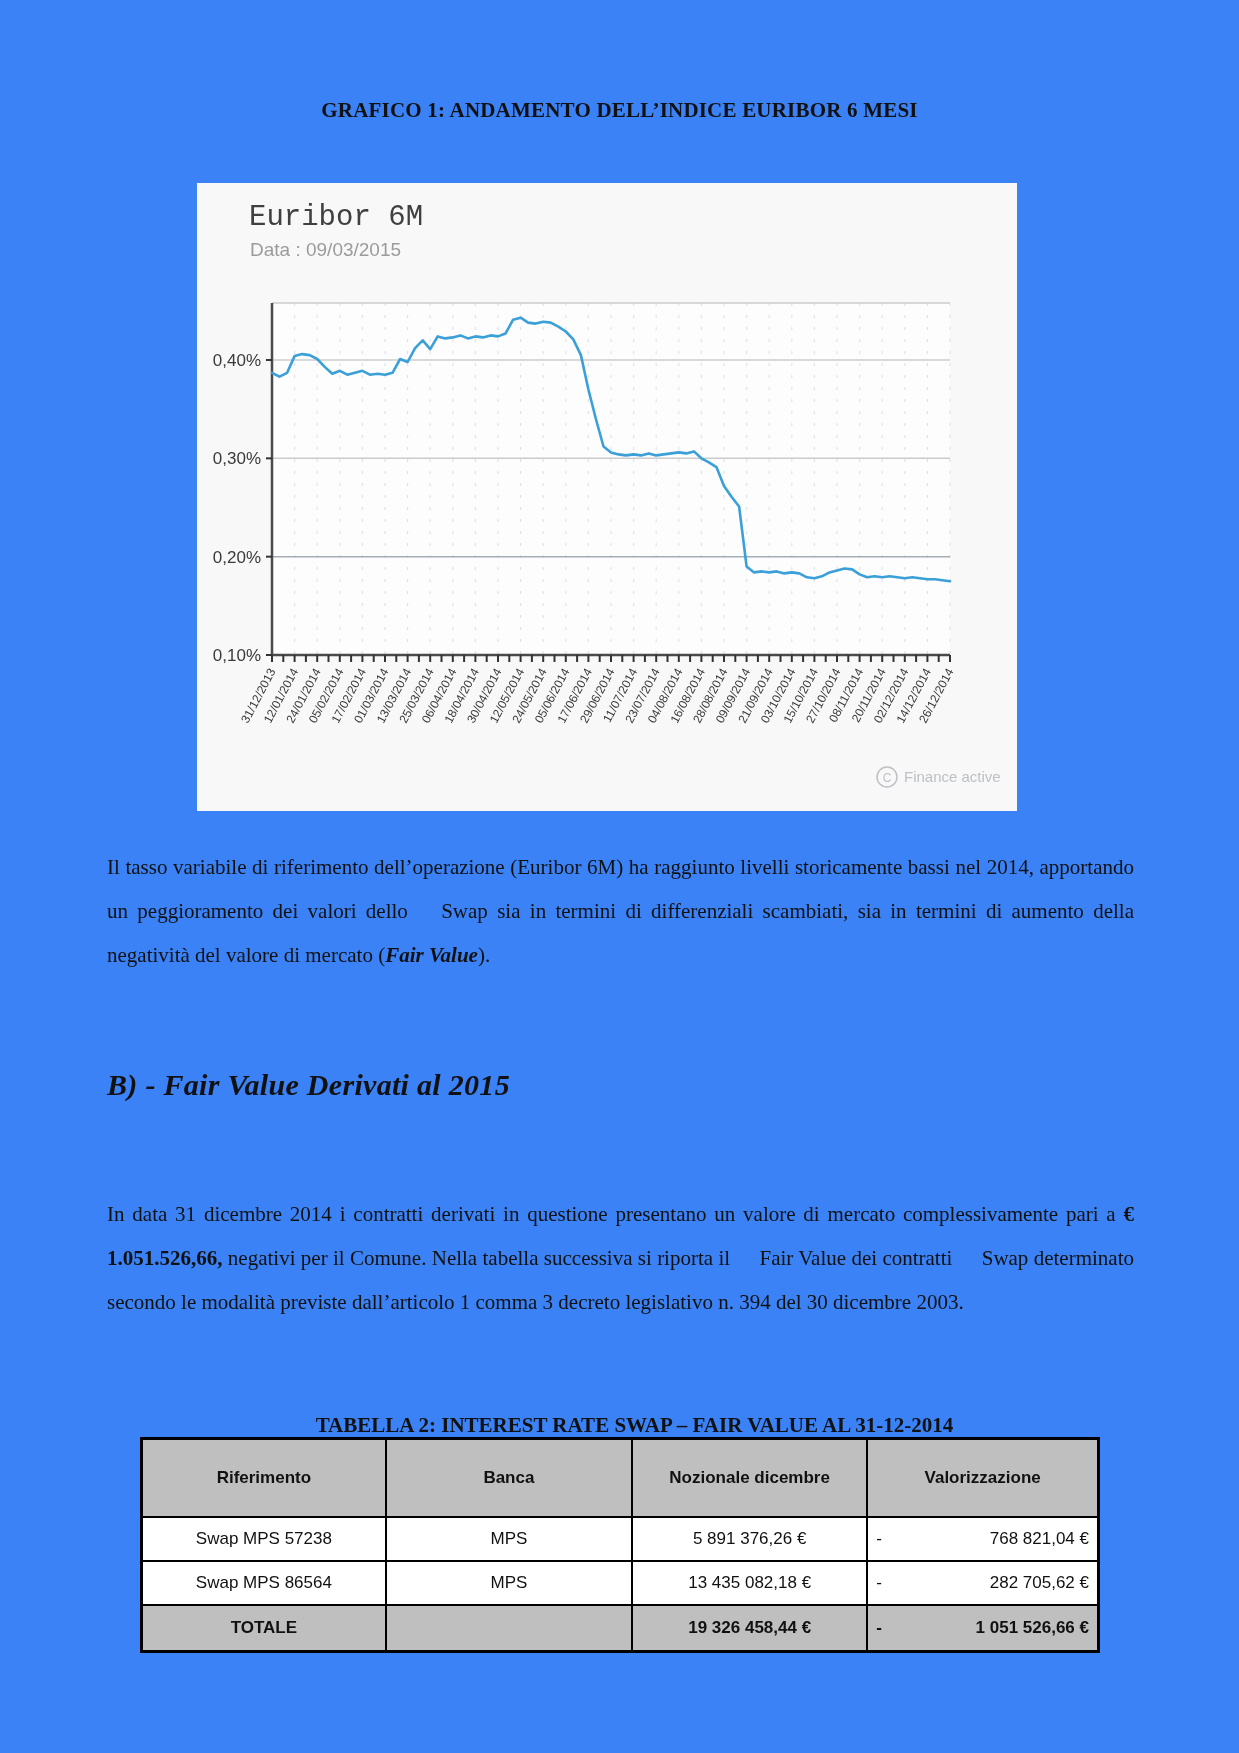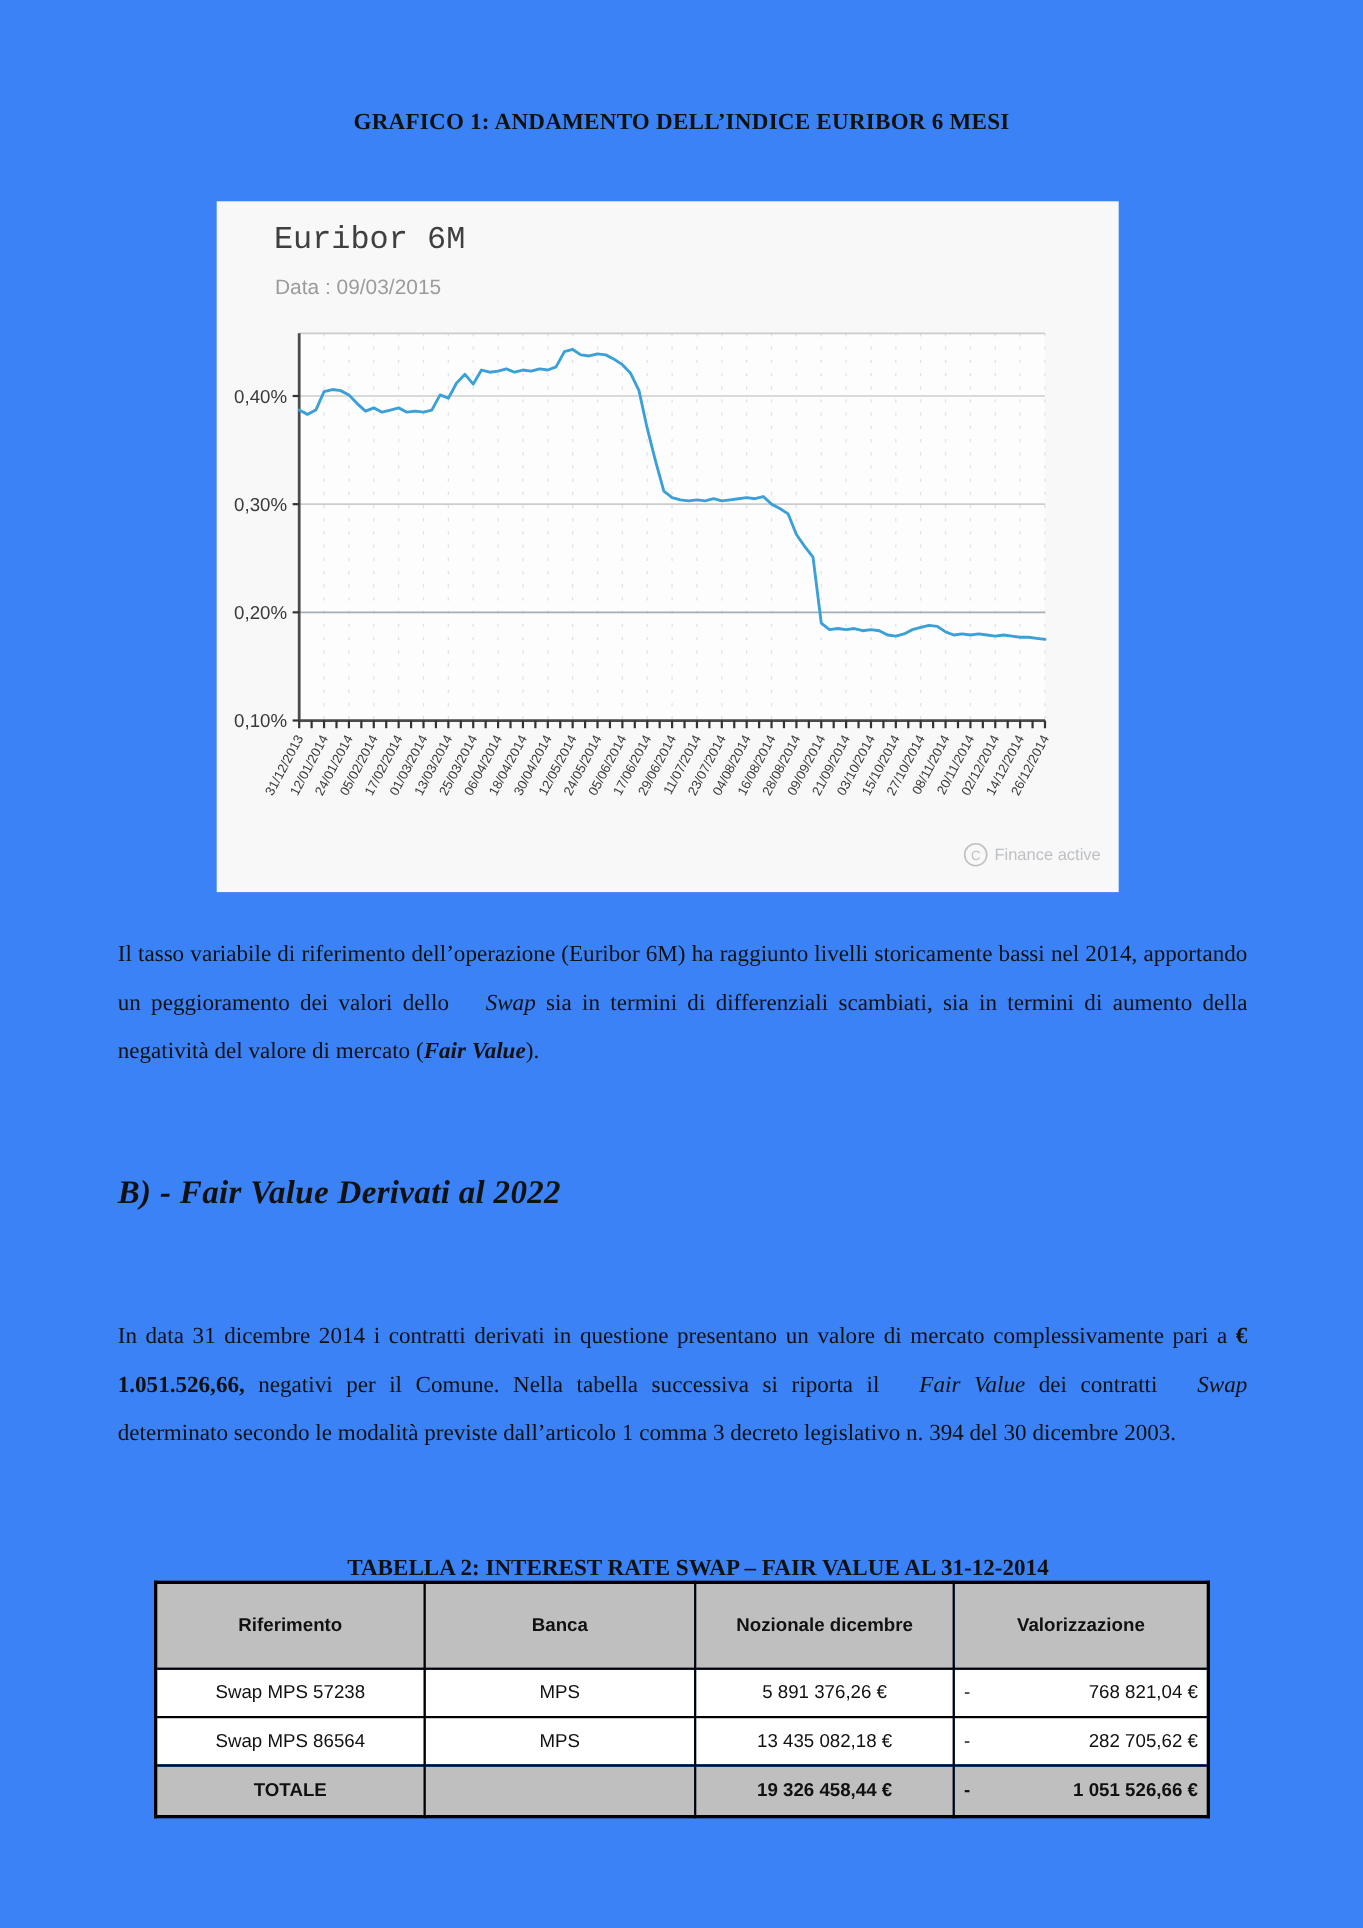--- a/index.html
+++ b/index.html
@@ -22,31 +22,31 @@
     background:#f8f8f8;
   }
   .chart-title{
     position:absolute;left:52px;top:18px;
     font-family:Liberation Mono, monospace;
     font-size:29px;color:#404040;
   }
   .chart-subtitle{
     position:absolute;left:53px;top:56px;
     font-family:"Liberation Sans", sans-serif;
-    font-size:19px;color:#9b9b9b;margin-top:12px;
+    font-size:19px;color:#9b9b9b;
   }
   #chart-svg{position:absolute;left:0;top:0;}
   
   .para{
     position:absolute;left:107px;width:1027px;
     font-size:21px;line-height:44px;text-align:justify;margin:0;
   }
   #para1{top:845px;}
   #para2{top:1192px;}
-  .it{font-style:italic;margin-left:24px;}
+  .it{margin-left:24px;}
   .bd{font-weight:bold;}
   .bit{font-weight:bold;font-style:italic;}
   .section-heading{
     position:absolute;left:107px;top:1068px;
     font-size:30px;font-weight:bold;font-style:italic;margin:0;
     letter-spacing:0.3px;
   }
   .table-title{
     position:absolute;top:1398px;left:0;width:100%;
     text-align:center;font-size:21px;font-weight:bold;margin:15px;
@@ -232,21 +232,21 @@
         <g>
           <circle cx="690" cy="594" r="10" fill="none" stroke="#bdc0c4" stroke-width="1.5"></circle>
           <text x="690" y="599" text-anchor="middle" fill="#bdc0c4" font-family="&quot;Liberation Sans&quot;, sans-serif" font-size="12px">C</text>
           <text x="707" y="599" fill="#bdc0c4" font-family="&quot;Liberation Sans&quot;, sans-serif" font-size="15px">Finance active</text>
         </g>
       </svg>
   </div>
 
   <p class="para" id="para1"><span>Il tasso variabile di riferimento dell’operazione (Euribor 6M) ha raggiunto livelli storicamente bassi nel 2014, apportando un peggioramento dei valori dello </span><span class="it">Swap</span><span> sia in termini di differenziali scambiati, sia in termini di aumento della negatività del valore di mercato (</span><span class="bit">Fair Value</span><span>).</span></p>
 
-  <h2 class="section-heading">B) - Fair Value Derivati al 2022</h2>
+  <h2 class="section-heading">B) - Fair Value Derivati al 2015</h2>
 
   <p class="para" id="para2"><span>In data 31 dicembre 2014 i contratti derivati in questione presentano un valore di mercato complessivamente pari a </span><span class="bd">€ 1.051.526,66,</span><span> negativi per il Comune. Nella tabella successiva si riporta il </span><span class="it">Fair Value</span><span> dei contratti </span><span class="it">Swap</span><span> determinato secondo le modalità previste dall’articolo 1 comma 3 decreto legislativo n. 394 del 30 dicembre 2003.</span></p>
 
   <h3 class="table-title">TABELLA 2: INTEREST RATE SWAP – FAIR VALUE AL 31-12-2014</h3>
 
   <div class="fv-table-wrap">
     <table class="fv">
       <colgroup>
         <col class="col-rif">
           <col class="col-banca">

